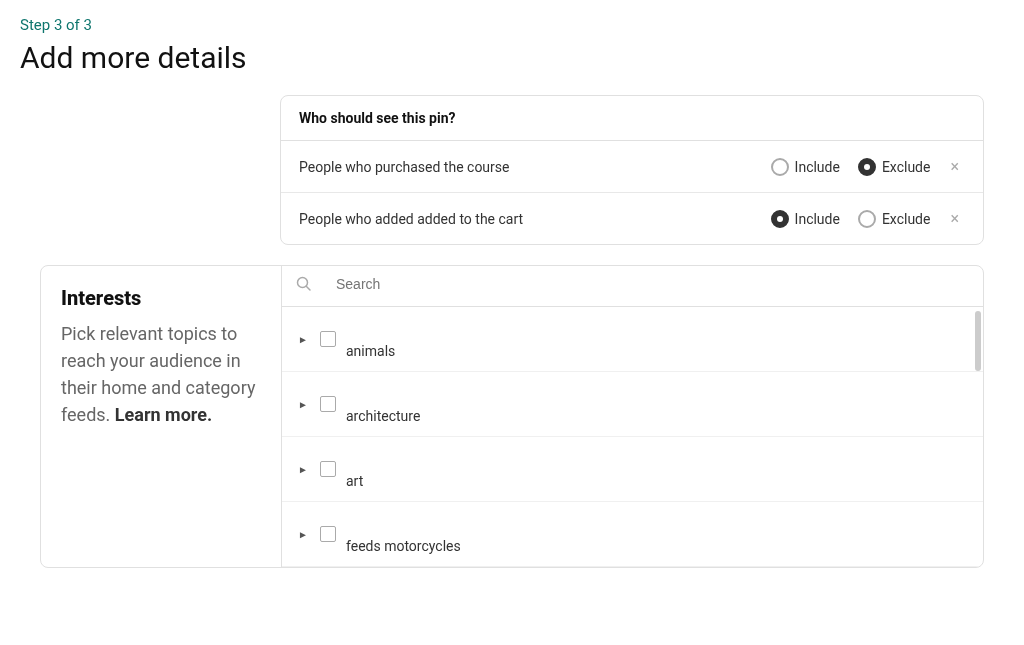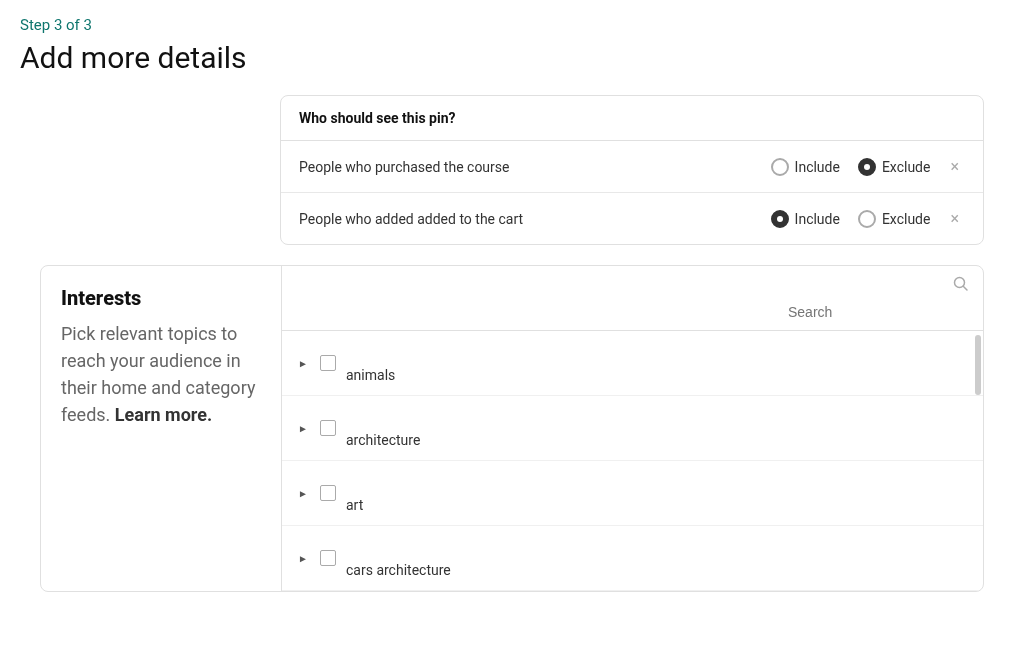--- a/index.html
+++ b/index.html
@@ -135,25 +135,24 @@
       font-weight: 700;
       color: #333;
       text-decoration: none;
     }
     .interests-content {
       flex: 1;
       border-left: 1px solid #e0e0e0;
     }
     .search-bar {
       display: flex;
-      align-items: flex-end;
+      align-items: flex-start;
       padding: 10px 14px;
       border-bottom: 1px solid #e0e0e0;
-      gap: 8px;
-      flex-direction: column;
+      gap: 24px;
     }
     .search-icon-wrap {
       color: #aaa;
       font-size: 16px;
     }
     .search-input {
       border: none;
       outline: none;
       font-size: 14px;
       color: #888;
@@ -288,21 +287,21 @@
 
         <div class="interest-item">
           <span class="expand-arrow">►</span>
           <div class="interest-checkbox"></div>
           <span class="interest-label">art</span>
         </div>
 
         <div class="interest-item">
           <span class="expand-arrow">►</span>
           <div class="interest-checkbox"></div>
-          <span class="interest-label">cars architecture</span>
+          <span class="interest-label">feeds motorcycles</span>
         </div>
 
         <div class="scrollbar-indicator"></div>
       </div>
     </div>
 
   </div>
 
 </div>
 

